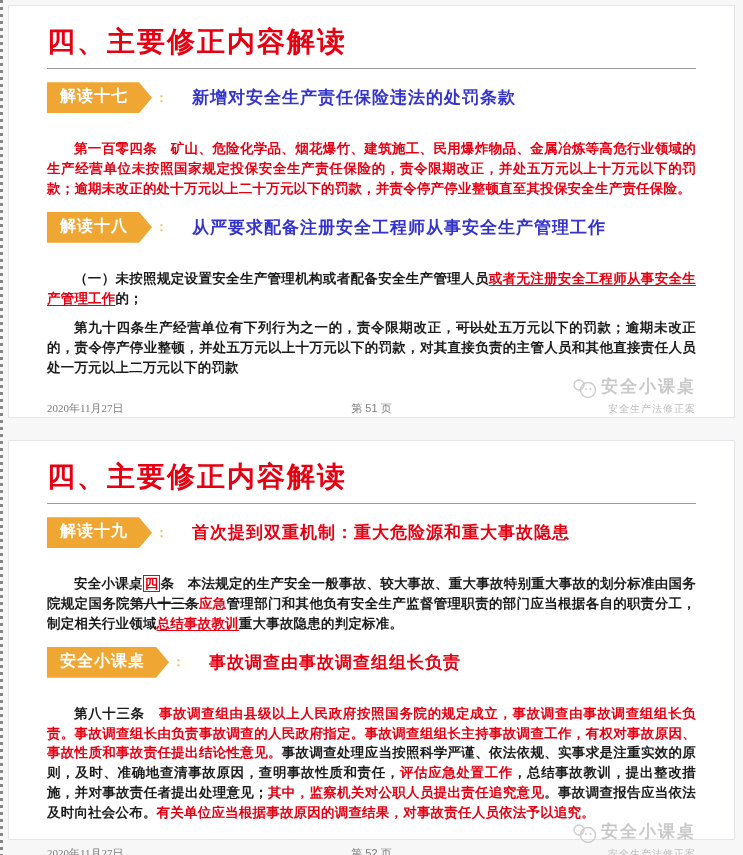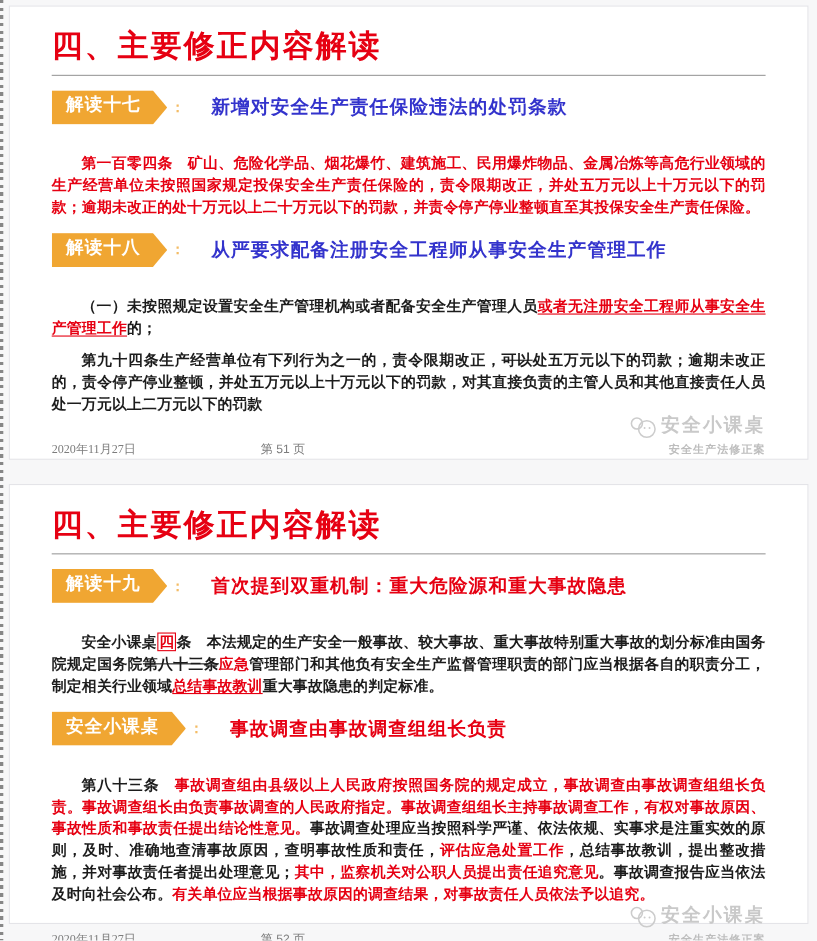--- a/index.html
+++ b/index.html
@@ -50,28 +50,28 @@
   .para:first-of-type{margin-top:26px;}
   .run-red{color:var(--body_red);}
   .run-strike{text-decoration:line-through;}
   .run-underline{text-decoration:underline;text-underline-offset:2px;}
   .run-box{color:var(--body_red);border:1.5px solid var(--body_red);padding:0 1px;line-height:1;}
   .footer{
     margin-top:auto;display:flex;align-items:flex-end;
     color:var(--footer_gray);font-size:11px;
   }
   .footer-date{width:190px;text-align:left;font-family:Liberation Serif, serif;}
-  .footer-page{flex:1;text-align:left;}
+  .footer-page{flex:1;text-align:center;}
   .footer-logo{width:190px;color:var(--logo_gray);}
   .logo-line{
     display:flex;align-items:flex-start;justify-content:flex-end;
     font-size:17px;font-weight:bold;letter-spacing:2px;line-height:1;
   }
   .logo-icon{margin-right:2px;flex:0 0 auto;}
-  .logo-sub{font-size:10px;font-weight:bold;letter-spacing:1px;text-align:right;margin-top:2px;color:#bdbdbd;}
+  .logo-sub{font-size:10px;font-weight:normal;letter-spacing:1px;text-align:right;margin-top:2px;color:#bdbdbd;}
 </style>
 </head>
 <body>
 
 <div class="edge-dots"></div>
 
 <div class="slide" id="slide1">
   <div class="slide-title">四、主要修正内容解读</div>
   <hr class="rule">
 

